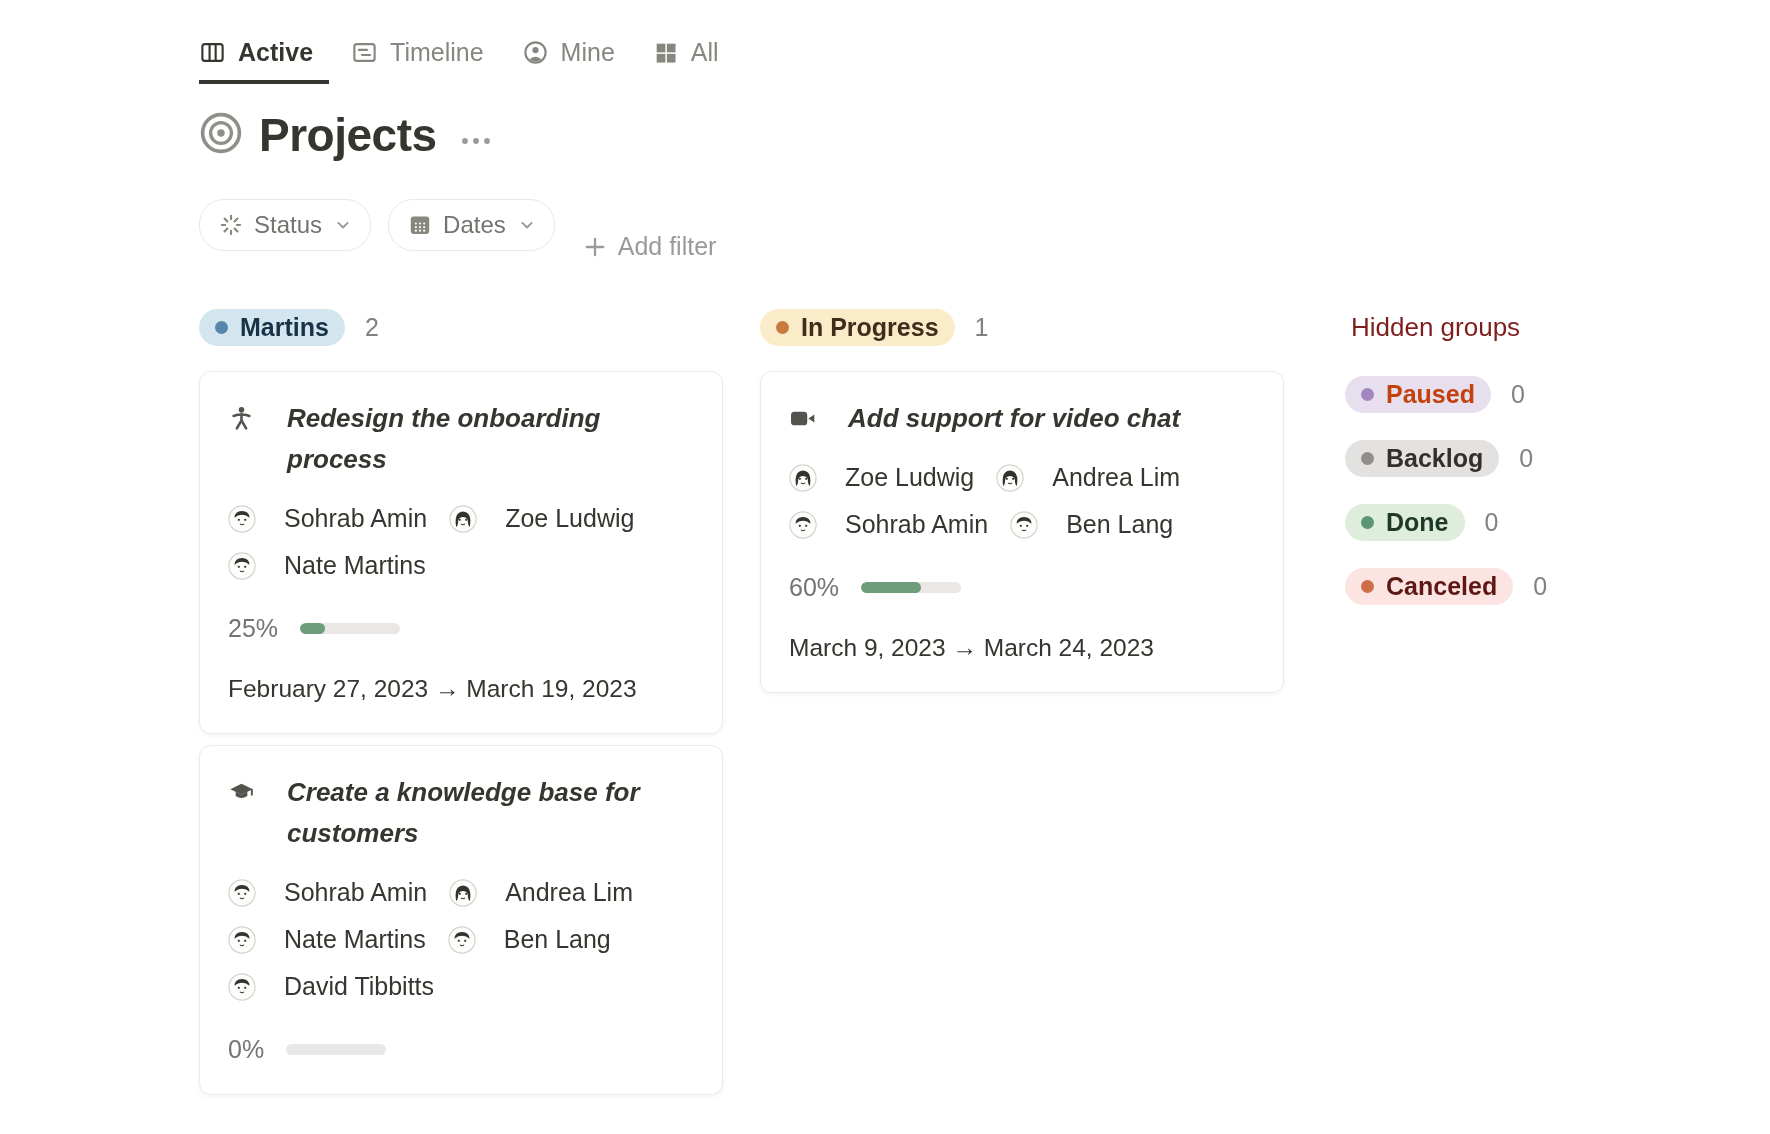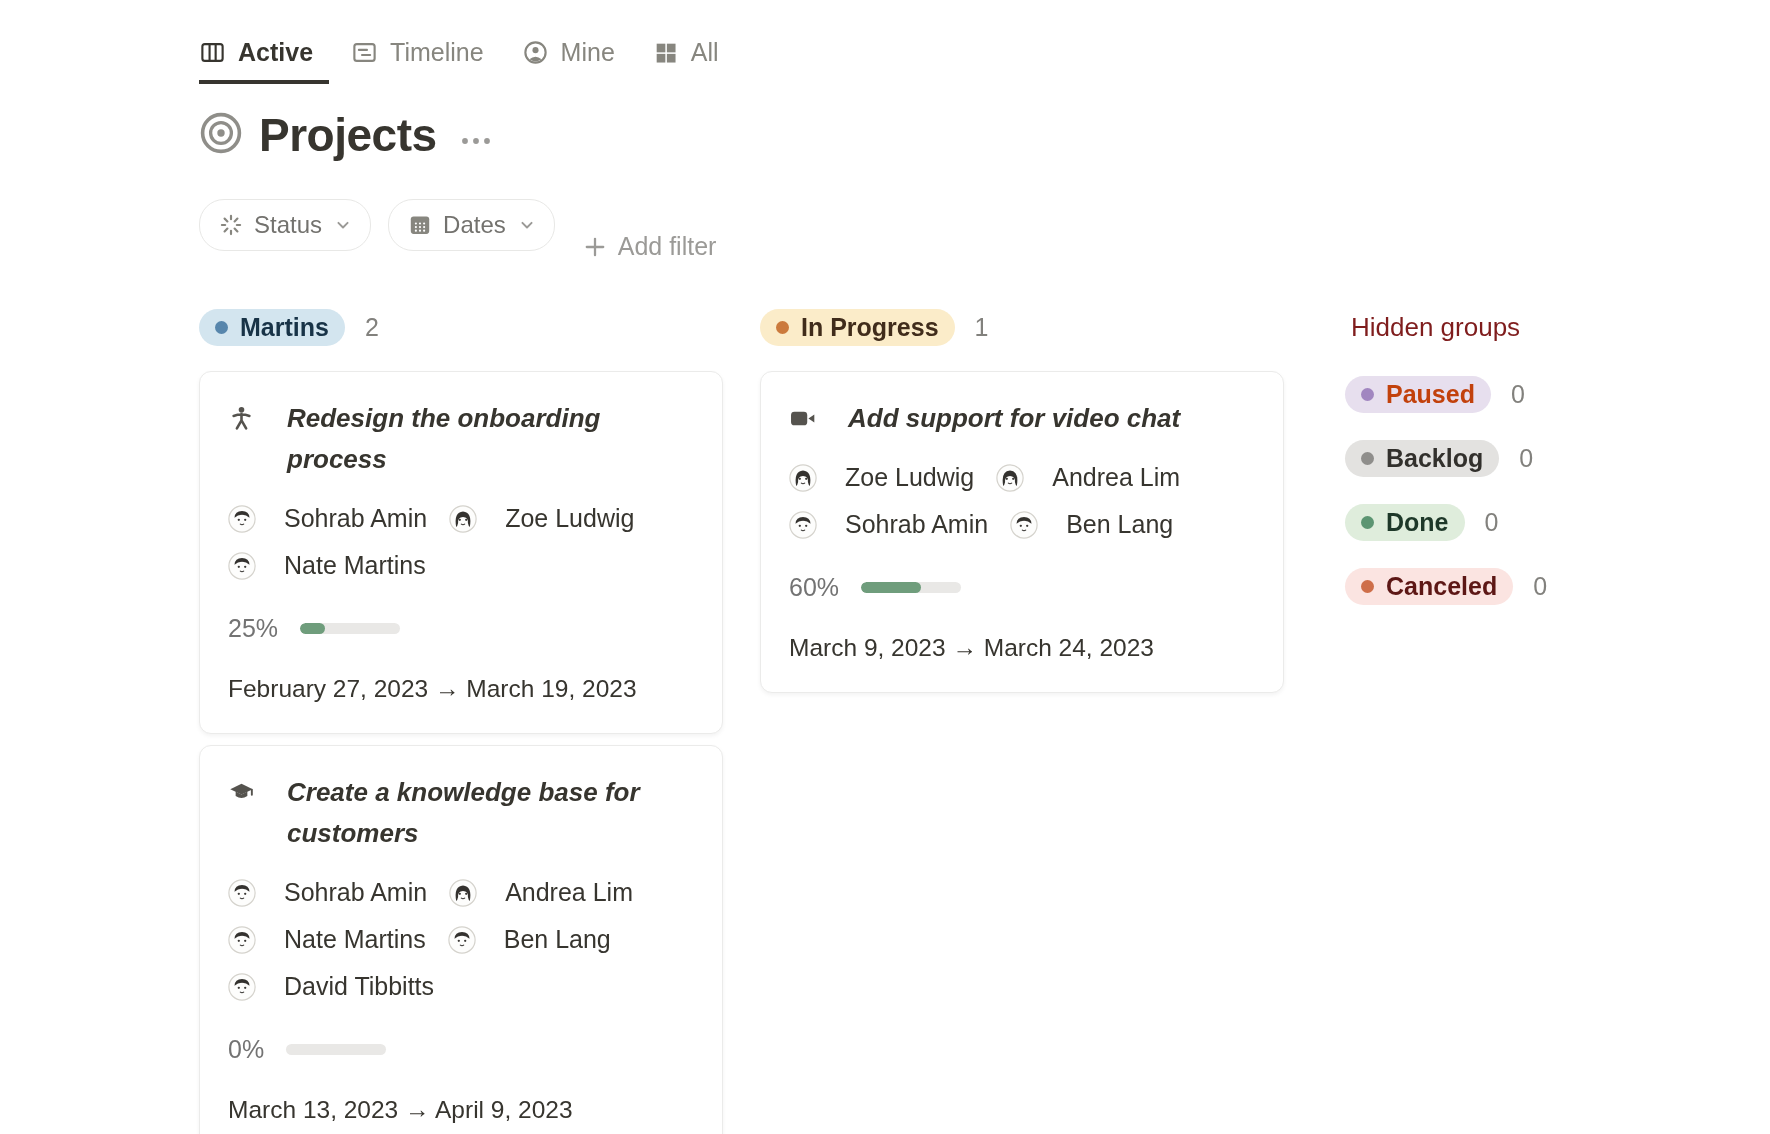--- a/index.html
+++ b/index.html
@@ -321,21 +321,20 @@
                 </span>
                 <span>David Tibbitts</span>
               </span>
             </div>
             <div class="card-progress">
               <span class="progress-label">0%</span>
               <div class="progress-track" style="background: rgb(233, 232, 230);">
                 <div class="progress-fill" style="width: 0%; background: rgb(111, 157, 124);"></div>
               </div>
             </div>
-            <div class="card-dates">March 13, 2023 → April 9, 2023</div>
           </article>
         </div>
         <div class="column">
           <div class="col-header">
             <span class="status-pill" style="background: rgb(251, 236, 201); color: rgb(64, 44, 27);">
               <span class="dot" style="background: rgb(203, 122, 61);"></span>
               <span>In Progress</span>
             </span>
             <span class="count">1</span>
           </div>

